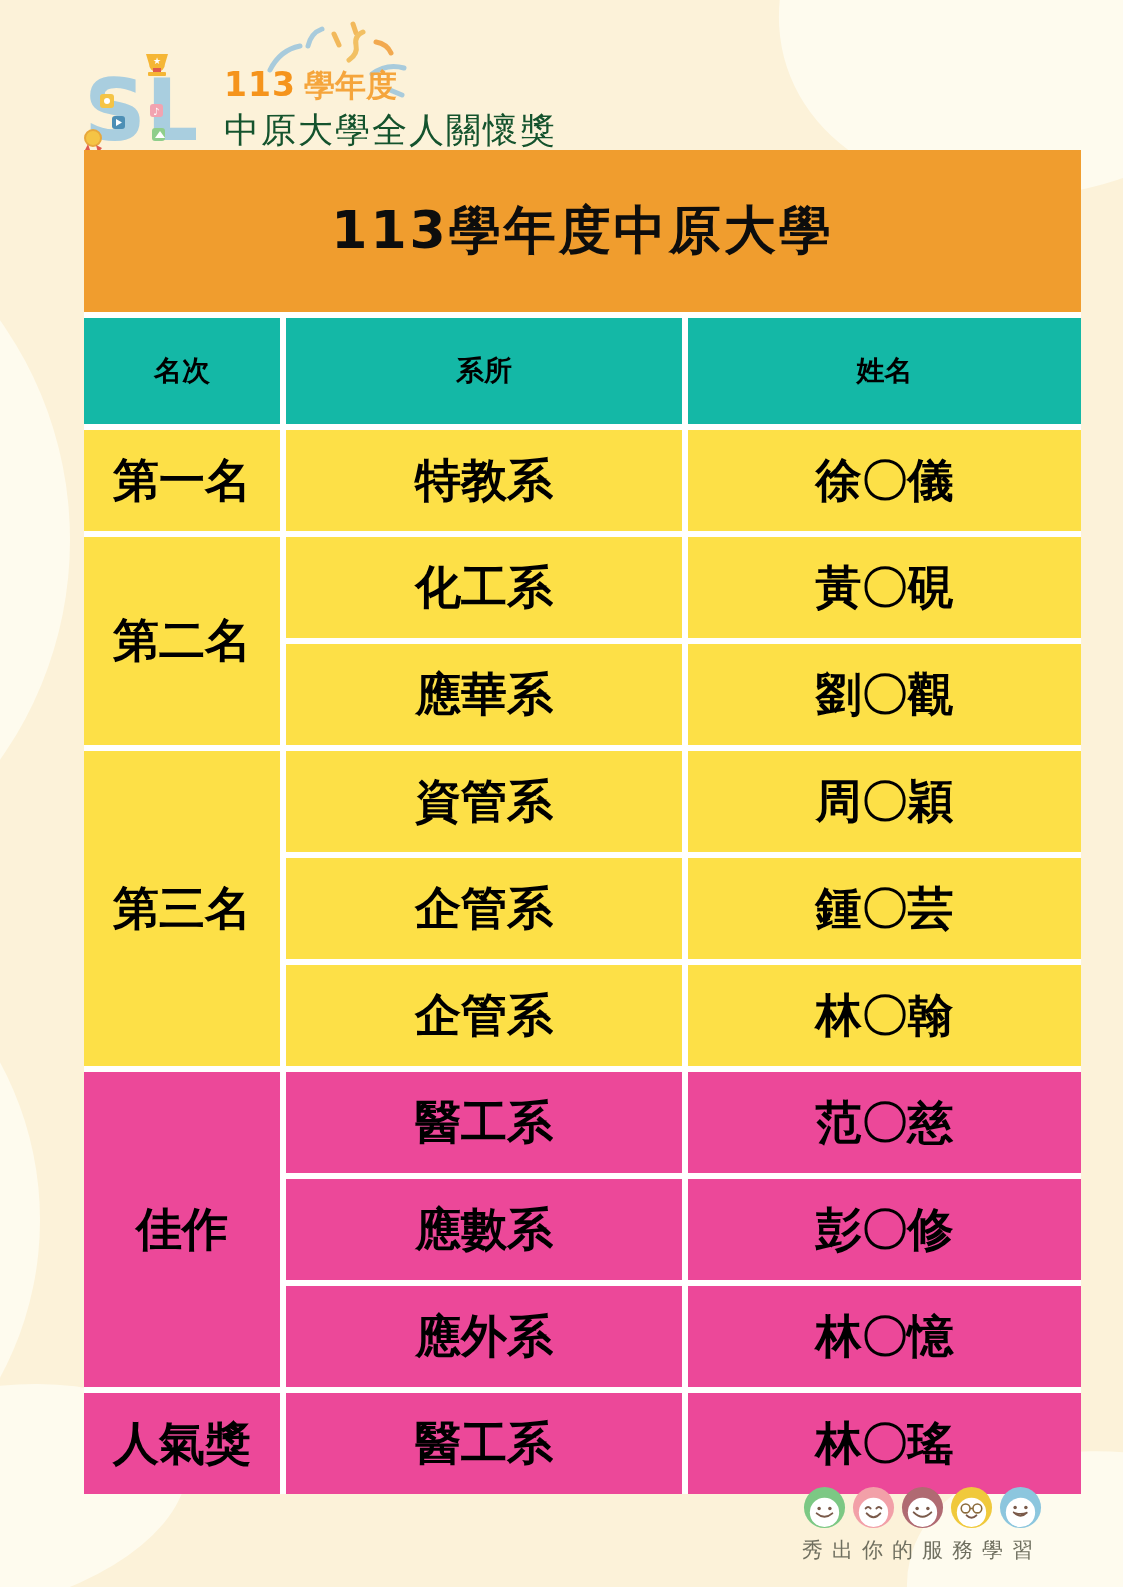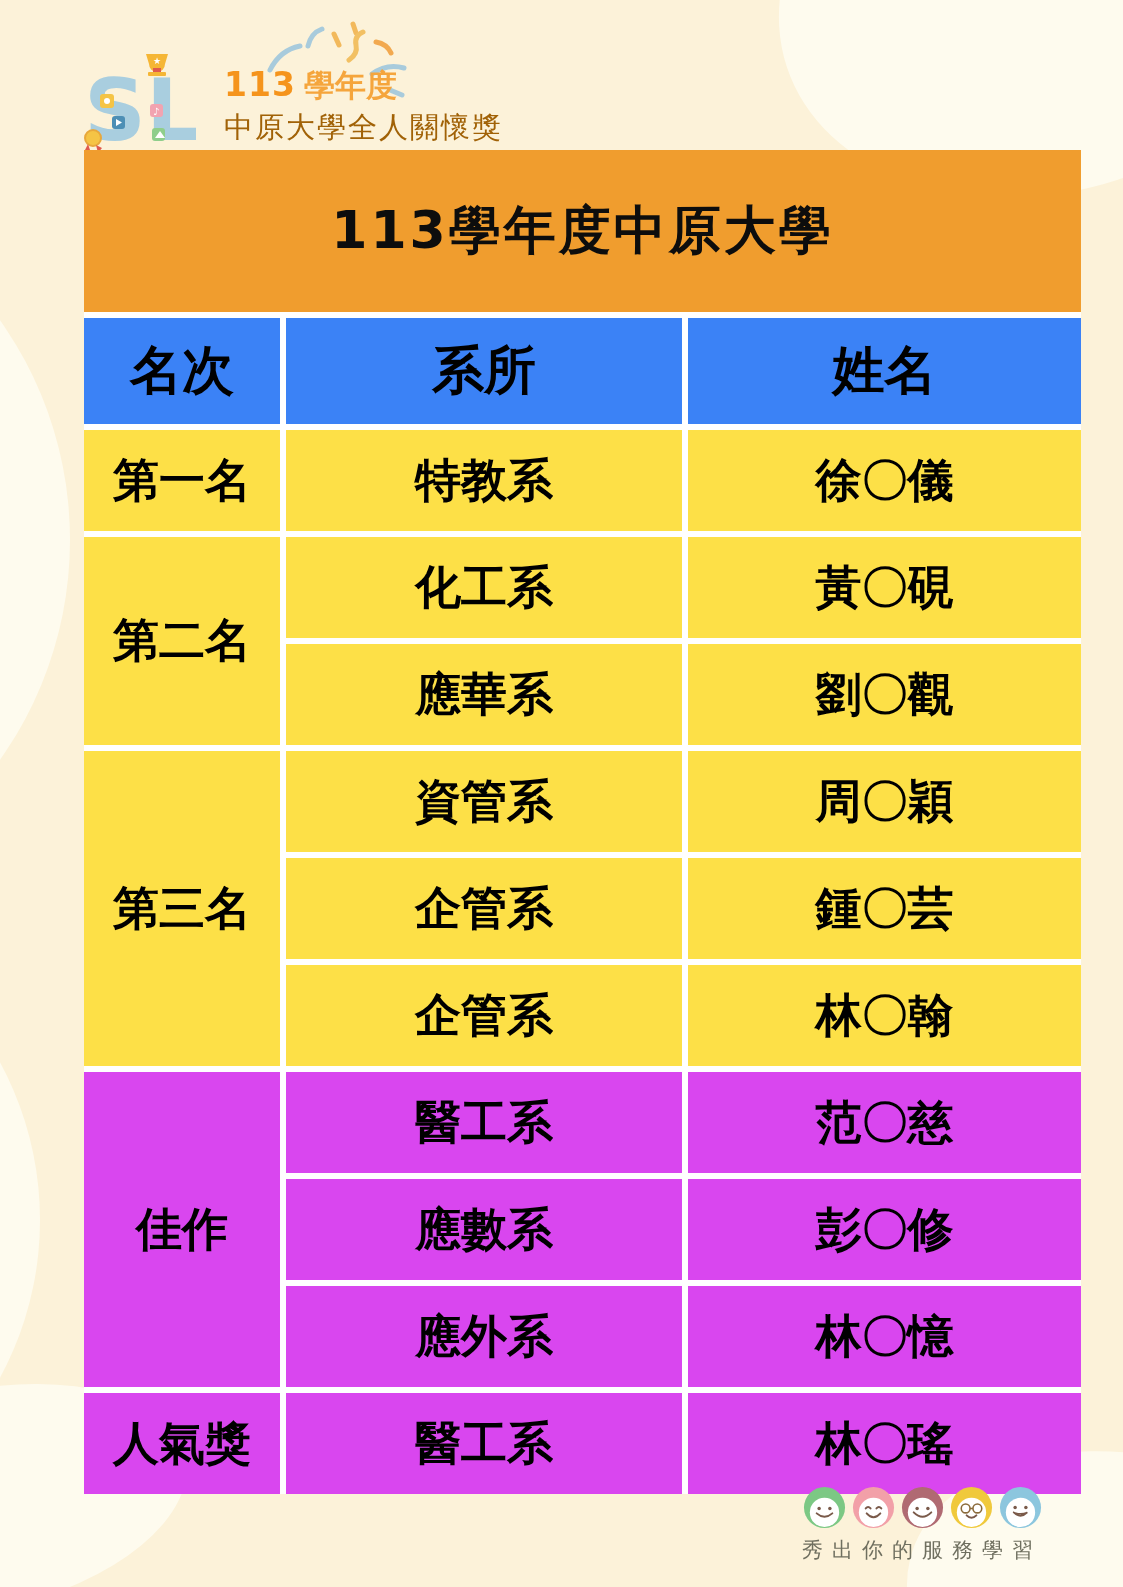--- a/index.html
+++ b/index.html
@@ -17,21 +17,21 @@
   .blob.l1 { width:760px; height:760px; left:-690px; top:160px; }
   .blob.l2 { width:700px; height:680px; left:-660px; top:880px; }
   .blob.bl { width:420px; height:220px; left:-230px; top:1390px; transform:rotate(-12deg); }
   .blob.br { width:480px; height:320px; right:-260px; bottom:-190px; transform:rotate(14deg); }
 
   
   .logo-wrap { position:absolute; left:84px; top:52px; display:flex; align-items:flex-start; }
   .logo-text { margin-left:28px; padding-top:12px; line-height:1.25; }
   .logo-year { font-size:31px; color:#F5A53C; font-weight:700; }
   .logo-year .num { color:#F5941C; font-weight:900; font-size:33px; letter-spacing:1px; margin-right:8px; }
-  .logo-sub { font-size:29px; color:#a16207; letter-spacing:2px; margin-top:4px; }
+  .logo-sub { font-size:35px; color:#14532d; letter-spacing:2px; margin-top:4px; }
   .confetti { position:absolute; left:252px; top:12px; }
 
   
   .banner {
     position:absolute; left:84px; top:150px; width:997px; height:162px;
     background:#F09D2E; color:#0d0d0d;
     display:flex; flex-direction:column; align-items:center; justify-content:center;
     font-weight:900; font-size:52px; line-height:1.38; letter-spacing:3px;
     text-align:center;
   }
@@ -39,24 +39,24 @@
   
   table.awards {
     position:absolute; left:84px; top:312px;
     width:997px; border-collapse:collapse; table-layout:fixed;
   }
   col.c-rank { width:199px; } col.c-dept { width:402px; } col.c-name { width:396px; }
   .awards th, .awards td {
     border:6px solid #FFFFFF; text-align:center; vertical-align:middle;
     font-weight:900; color:#000; padding:0;
   }
-  .awards thead th { height:106px; background:#3b82f6; font-size:52px; }
+  .awards thead th { height:106px; background:#14b8a6; font-size:28px; }
   .awards tbody td { height:101px; font-size:46px; }
   .awards tbody tr.tone-a td { background:#fde047; }
-  .awards tbody tr.tone-b td { background:#d946ef; }
+  .awards tbody tr.tone-b td { background:#ec4899; }
   .awards .edge-l { border-left:0; }
   .awards .edge-r { border-right:0; }
   .awards tbody tr:last-child td { border-bottom:0; }
 
   
   .footer { position:absolute; left:778px; top:1486px; width:288px; text-align:center; }
   .faces { display:flex; justify-content:center; gap:6px; }
   .slogan { margin-top:7px; font-size:21px; color:#6F6F5F; letter-spacing:9px; font-weight:500; white-space:nowrap; }
 </style>
 </head>

